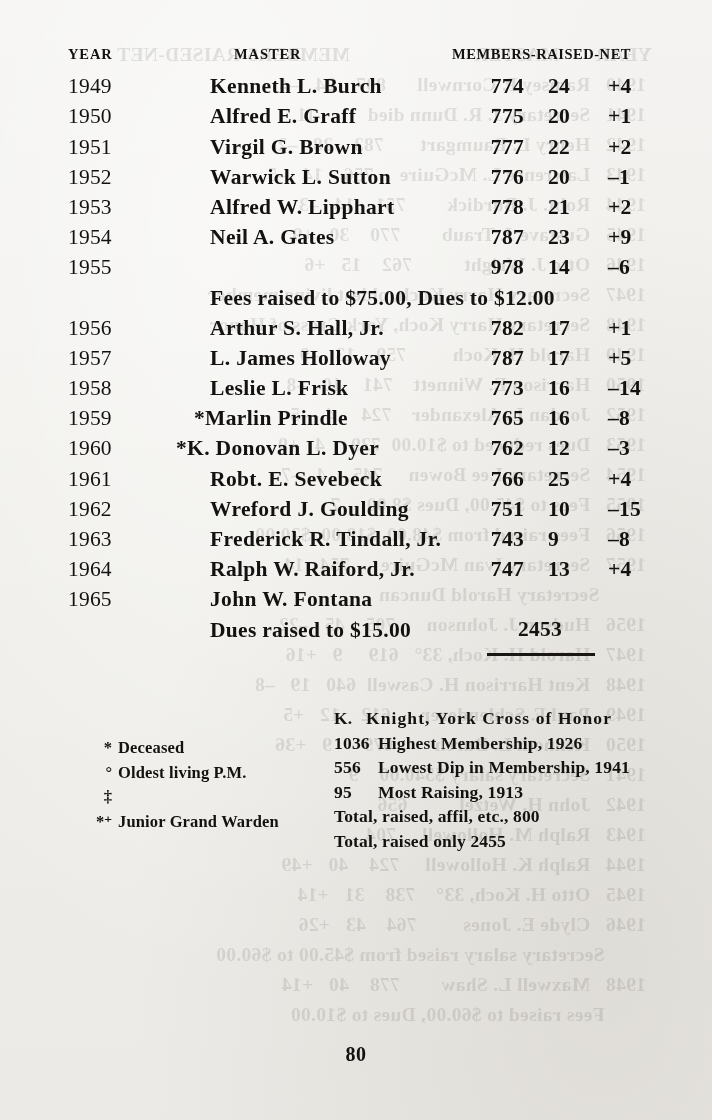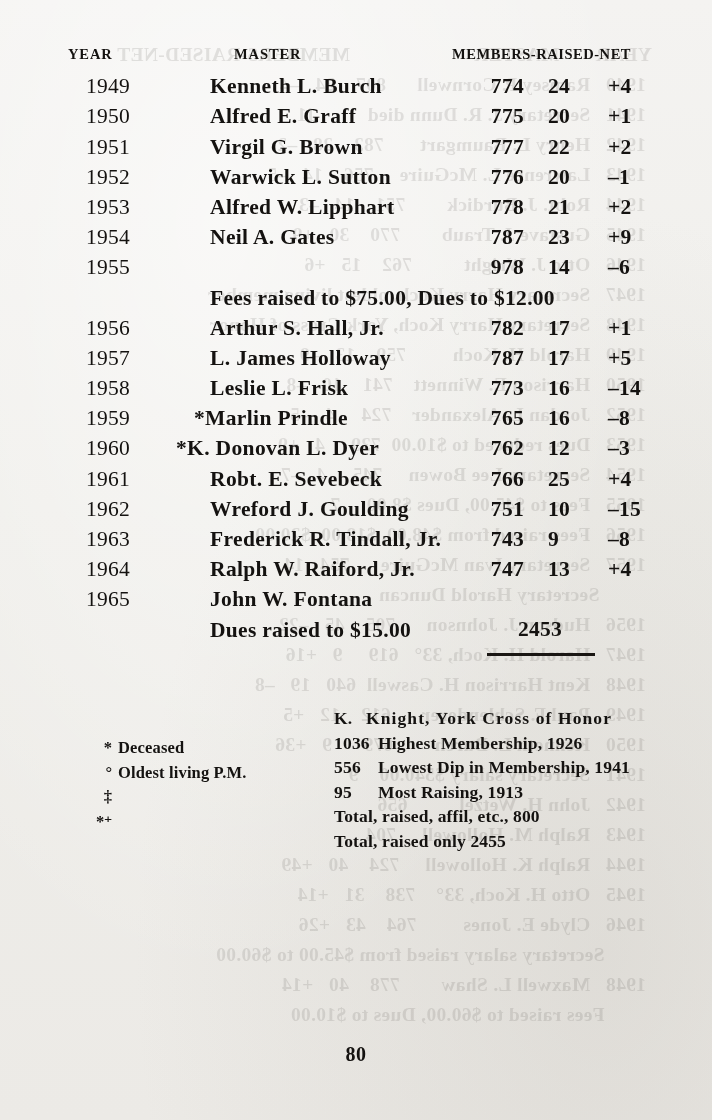--- a/index.html
+++ b/index.html
@@ -60,21 +60,21 @@
   .row {
     position: relative;
     height: 30.2px;
     white-space: nowrap;
   }
   .cell {
     position: absolute;
     white-space: pre;
   }
 
-  .col-year   { left: 68px;  width: 80px; text-align: center; font-family: Liberation Serif, serif; }
+  .col-year   { left: 68px;  width: 80px; text-align: left; font-family: Liberation Serif, serif; }
   .col-master { left: 210px; width: 270px; text-align: left; }
   .col-mem    { left: 478px; width: 46px;  text-align: right; }
   .col-rai    { left: 548px; width: 34px;  text-align: left; }
   .col-net    { left: 608px; width: 52px;  text-align: left; }
 
   .hdr .cell {
     font-size: 14.5px;
     font-weight: 700;
     letter-spacing: 0.9px;
     top: 2px;
@@ -416,20 +416,21 @@
         </div>
         <div class="legend-row">
           <div class="lg-mark">°</div>
           <div class="lg-label">Oldest living P.M.</div>
         </div>
         <div class="legend-row">
           <div class="lg-mark">‡</div>
         </div>
         <div class="legend-row">
           <div class="lg-mark wide">*⁺</div>
+          <div class="lg-label">Junior Grand Warden</div>
         </div>
       </div>
     <div class="stats" id="stats">
         <div class="stat-row headline">
           <div class="st-num">K.</div>
           <div class="st-lbl">Knight, York Cross of Honor</div>
         </div>
         <div class="stat-row normal">
           <div class="st-num">1036</div>
           <div class="st-lbl">Highest Membership, 1926</div>

